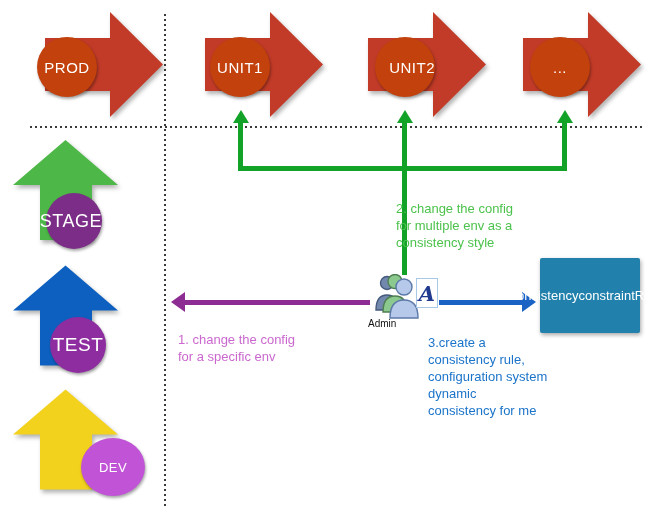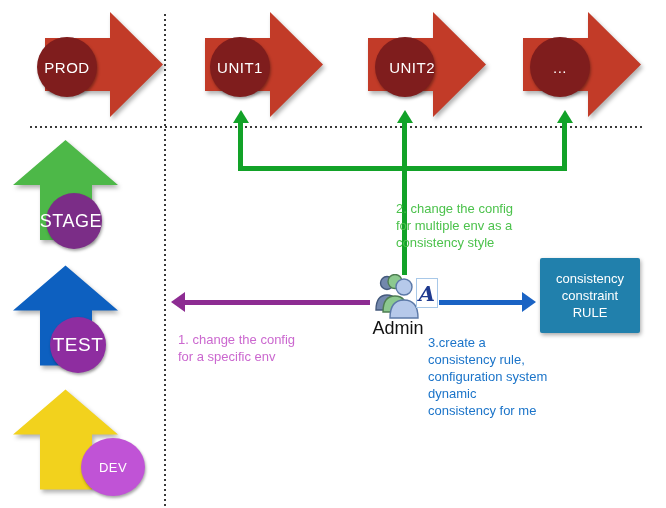--- a/index.html
+++ b/index.html
@@ -16,21 +16,21 @@
   .red-arrow polygon{fill:#c23b28;}
   .up-green polygon{fill:#4db848;}
   .up-blue polygon{fill:#0d60c0;}
   .up-yellow polygon{fill:#f2d21d;}
   .shadowed{filter:drop-shadow(2px 3px 2px rgba(0,0,0,.30));}
 
   
   .node-circle{border-radius:50%;display:flex;align-items:center;justify-content:center;
                color:#fff;font-weight:300;letter-spacing:.5px;
                box-shadow:1px 2px 3px rgba(0,0,0,.35);}
-  .c-dark{background:#7f1d1d;}
+  .c-dark{background:#c2410c;}
   .c-stage{background:#7b2d87;}
   .c-test{background:#8e2da0;}
   .c-dev{background:#c053d6;}
 
   
   .gline{background:#12a228;}
   .head-up{width:0;height:0;border-left:8px solid transparent;border-right:8px solid transparent;
            border-bottom:13px solid #12a228;}
   .pline{background:#8d2c92;}
   .head-left{width:0;height:0;border-top:10px solid transparent;border-bottom:10px solid transparent;
@@ -39,26 +39,26 @@
   .head-right{width:0;height:0;border-top:10px solid transparent;border-bottom:10px solid transparent;
               border-left:14px solid #1a63c4;}
 
   
   .note{font-size:13px;line-height:17px;white-space:nowrap;}
   .note-green{color:#4cc24c;}
   .note-magenta{color:#cb68cf;}
   .note-blue{color:#1b74c9;}
 
   
-  .rule-box{background:#2180ac;border-radius:2px;color:#fff;display:flex;flex-direction:column;
+  .rule-box{background:#2180ac;border-radius:2px;color:#fff;display:flex;flex-direction:row;
             align-items:center;justify-content:center;font-size:13px;line-height:17px;
             box-shadow:1px 2px 4px rgba(0,0,0,.35);}
 
   
-  .admin-label{font-size:18px;color:#111;text-align:center;}
+  .admin-label{font-size:10px;color:#111;text-align:left;}
   .a-badge{background:#fff;border:1px solid #a8c8e8;display:flex;align-items:center;justify-content:center;
            font-family:"DejaVu Serif",serif;font-style:italic;font-weight:bold;font-size:21px;color:#1f3a8f;}
 </style>
 </head>
 <body>
 
 <div id="canvas">
 
   <div class="abs dotted-v" style="left:164px;top:14px;height:492px;"></div>
   <div class="abs dotted-h" style="left:30px;top:126px;width:615px;"></div>

